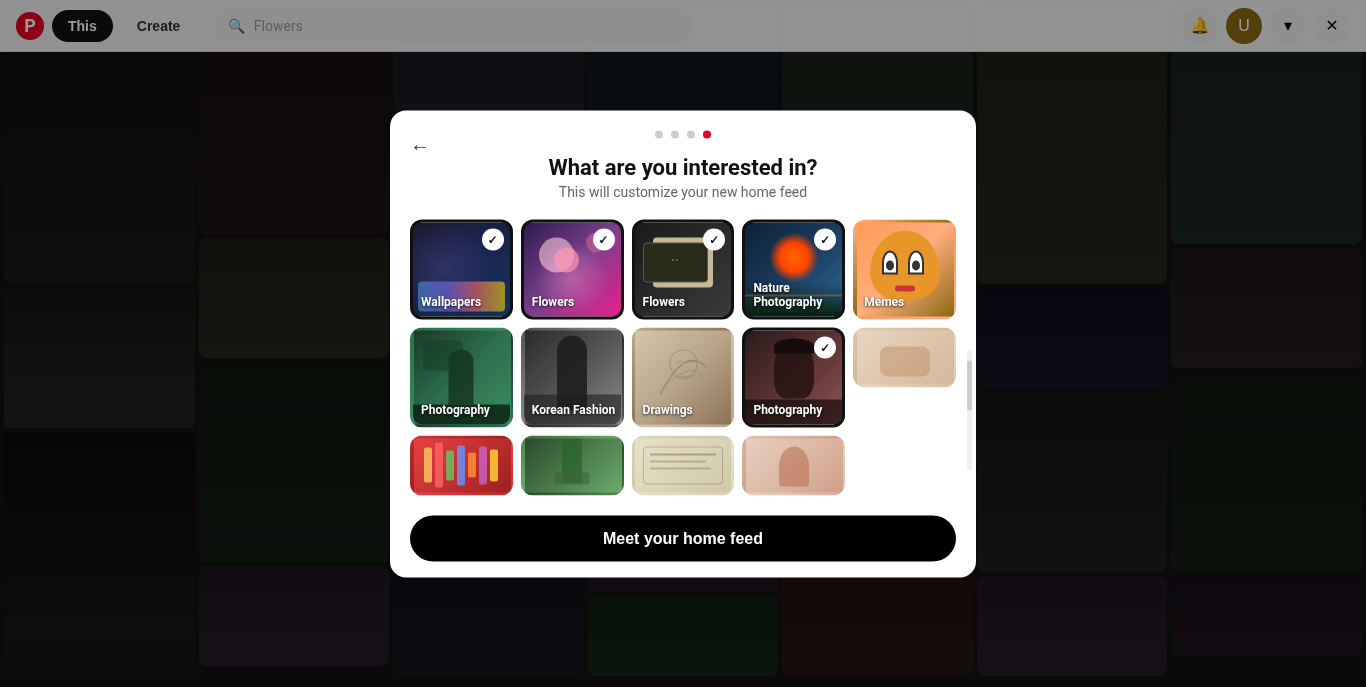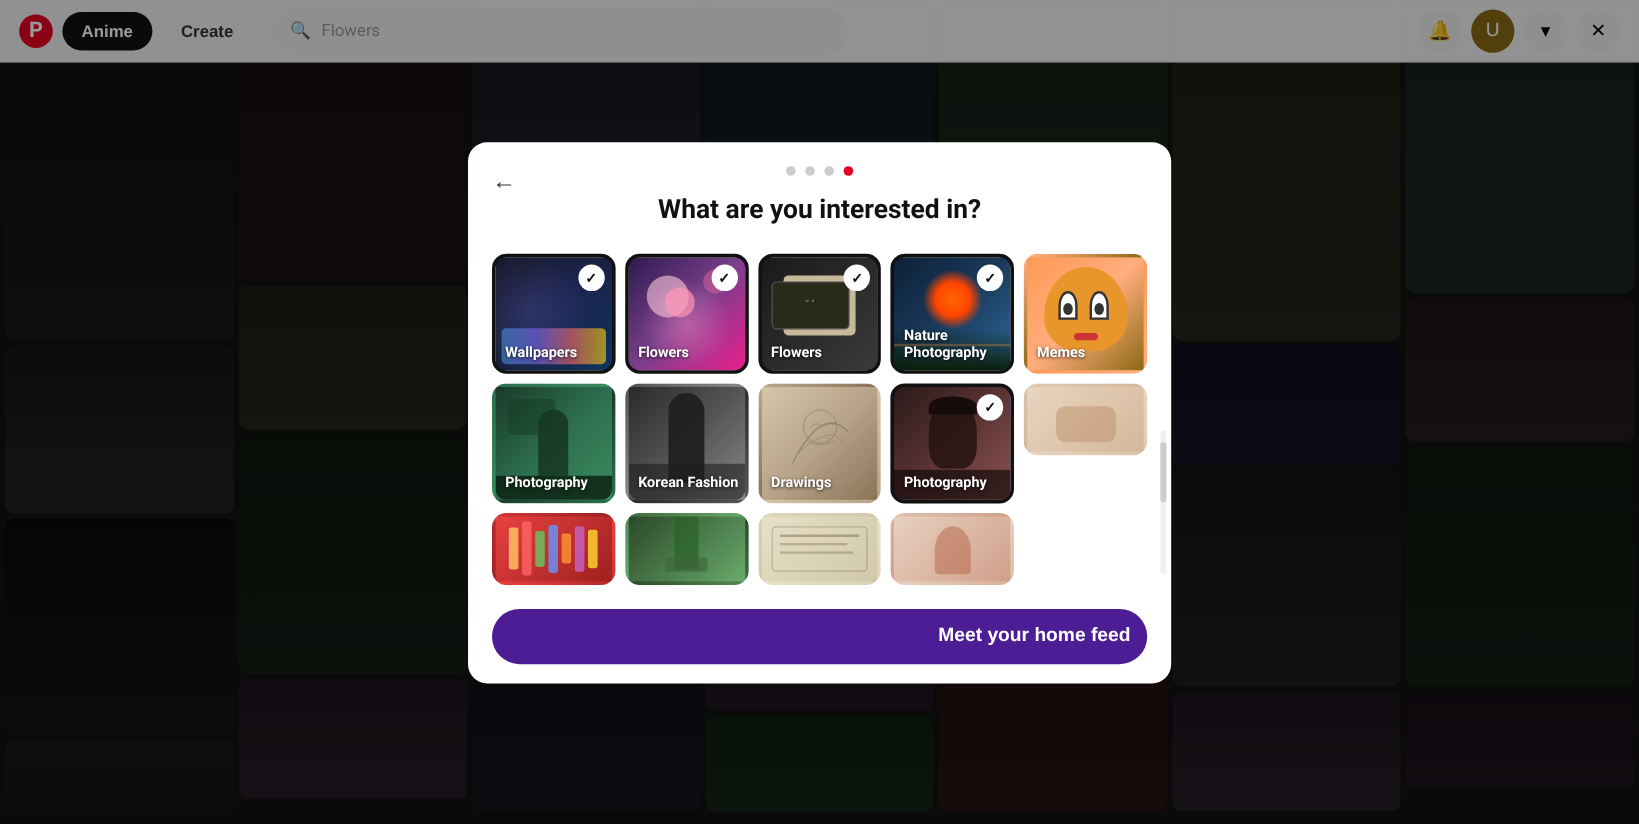--- a/index.html
+++ b/index.html
@@ -262,28 +262,27 @@
         radial-gradient(circle at 50% 60%, rgba(255,150,200,0.4) 0%, transparent 50%);
     }
 
     
     .modal-footer {
       padding: 12px 20px 0;
     }
     .meet-feed-btn {
       width: 100%;
       padding: 14px;
-      background: #4c1d95;
+      background: #000000;
       color: white;
       border: none;
       border-radius: 30px;
       font-size: 16px;
       font-weight: 700;
       cursor: pointer;
-      text-align: right;
     }
     .cat-nature .sky {
       position: absolute;
       top: 10px;
       left: 50%;
       transform: translateX(-50%);
       width: 50px; height: 50px;
       background: radial-gradient(circle, #ff6600 0%, #ff4400 40%, transparent 70%);
       border-radius: 50%;
     }
@@ -425,21 +424,21 @@
     <div class="bg-item" style="height:120px;background:linear-gradient(180deg,#3a2a2a,#4a3a3a);border-radius:8px;"></div>
     <div class="bg-item" style="height:200px;background:linear-gradient(180deg,#1a2a1a,#2a3a2a);border-radius:8px;"></div>
     <div class="bg-item" style="height:80px;background:linear-gradient(180deg,#2a1a2a,#3a2a3a);border-radius:8px;"></div>
   </div>
 </div>
 
 <div class="topnav">
   <div class="pinterest-logo">
     <span>P</span>
   </div>
-  <button class="nav-btn active">Anime</button>
+  <button class="nav-btn active">This</button>
   <button class="nav-btn inactive">Create</button>
   <div class="search-bar">
     <span style="font-size:14px;">🔍</span>
     <span style="color:#999;font-size:14px;">Flowers</span>
   </div>
   <div class="nav-icons">
     <button class="nav-icon-btn">🔔</button>
     <button class="nav-icon-btn" style="background:#8b6914;color:white;">U</button>
     <button class="nav-icon-btn">▾</button>
     <button class="nav-icon-btn">✕</button>
@@ -451,20 +450,21 @@
 <div class="modal">
   <div class="modal-header">
     <button class="back-btn">←</button>
     <div class="step-dots">
       <div class="dot"></div>
       <div class="dot"></div>
       <div class="dot"></div>
       <div class="dot active"></div>
     </div>
     <h2 class="modal-title">What are you interested in?</h2>
+    <p class="modal-subtitle">This will customize your new home feed</p>
   </div>
 
   <div class="categories-wrapper">
     <div class="categories-grid">
 
       <div class="category-item selected cat-wallpapers">
         <div class="decor"></div>
         <div style="position:absolute;bottom:5px;left:5px;right:5px;height:30px;background:linear-gradient(to right,#4a90d9,#7b68ee,#ff6b6b,#ffd700);border-radius:4px;opacity:0.6;"></div>
         <span class="category-label">Wallpapers</span>
         <div class="check-badge">✓</div>

